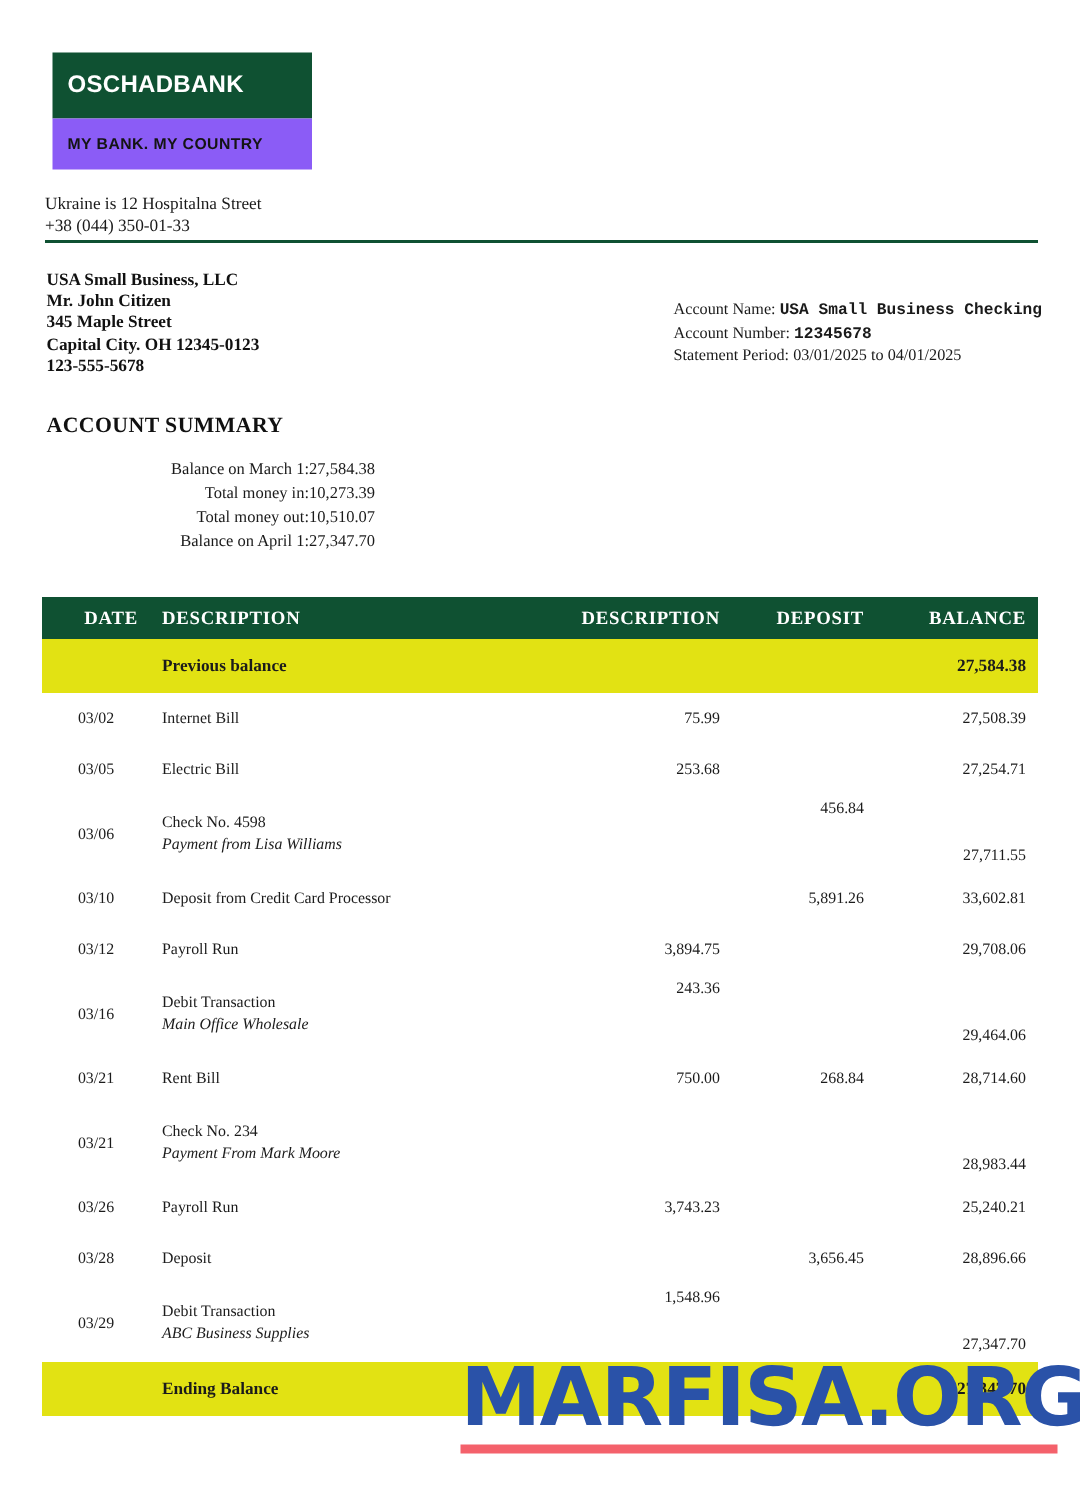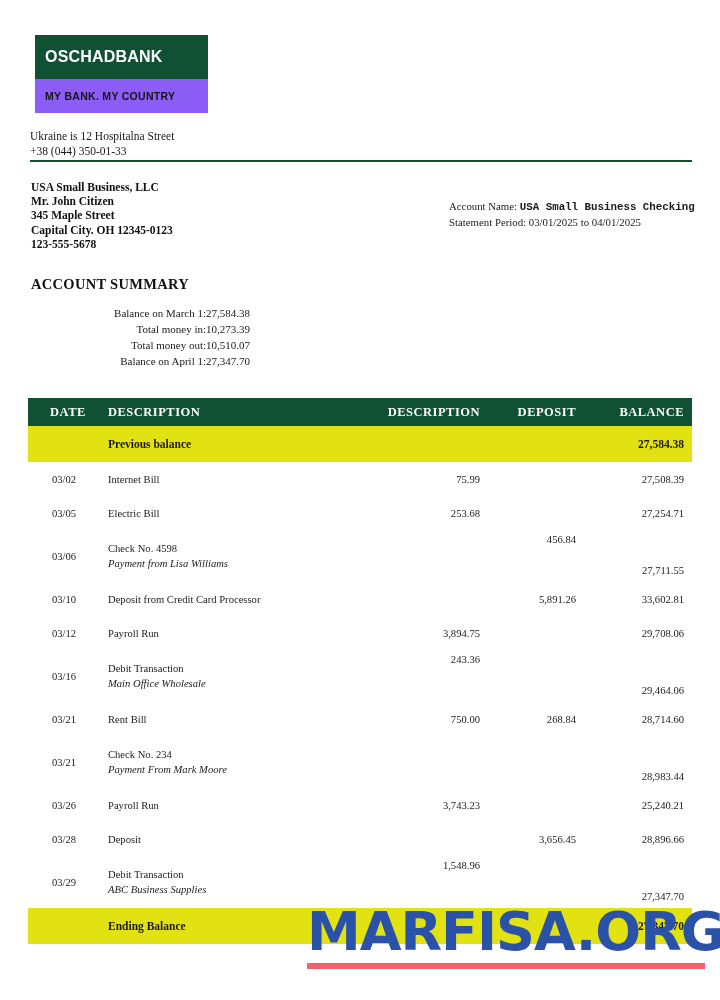--- a/index.html
+++ b/index.html
@@ -151,21 +151,21 @@
     font-family: "Liberation Serif", "DejaVu Serif", serif;
     font-weight: bold;
     font-size: 12.5px;
     letter-spacing: 0.5px;
     height: 28px;
     padding: 0 8px;
     text-align: left;
     vertical-align: middle;
   }
   .txn thead th.num { text-align: right; }
-  .txn thead th.th-date { text-align: center; padding-left: 16px; }
+  .txn thead th.th-date { text-align: right; padding-left: 16px; }
 
   .txn tbody td {
     padding: 4px 8px;
     vertical-align: middle;
     color: #1b1b1b;
     background: #ffffff;
   }
   .txn tbody td.date { text-align: center; padding-left: 0; padding-right: 0; }
   .txn tbody td.num  { text-align: right; }
   .txn tbody tr.tall td { height: 42px; }
@@ -236,20 +236,24 @@
     <div>Mr. John Citizen</div>
     <div>345 Maple Street</div>
     <div>Capital City. OH 12345-0123</div>
     <div>123-555-5678</div>
   </div>
 
   <div class="acct-info">
     <div>
       <span>Account Name:</span>
       <span class="b">USA Small Business Checking</span>
+    </div>
+    <div>
+      <span>Account Number:</span>
+      <span class="b">12345678</span>
     </div>
     <div>
       <span>Statement Period:</span>
       <span>03/01/2025 to 04/01/2025</span>
     </div>
   </div>
 
   <div class="summary-title">ACCOUNT SUMMARY</div>
   <table class="summary-table">
     <tbody>

